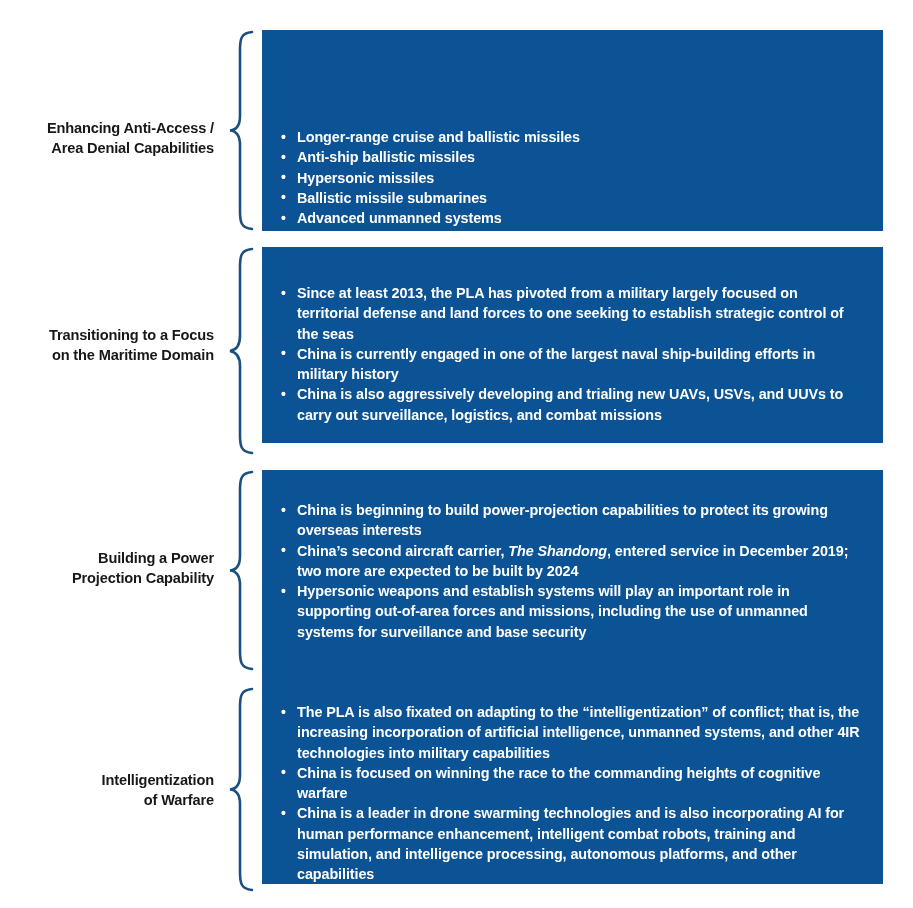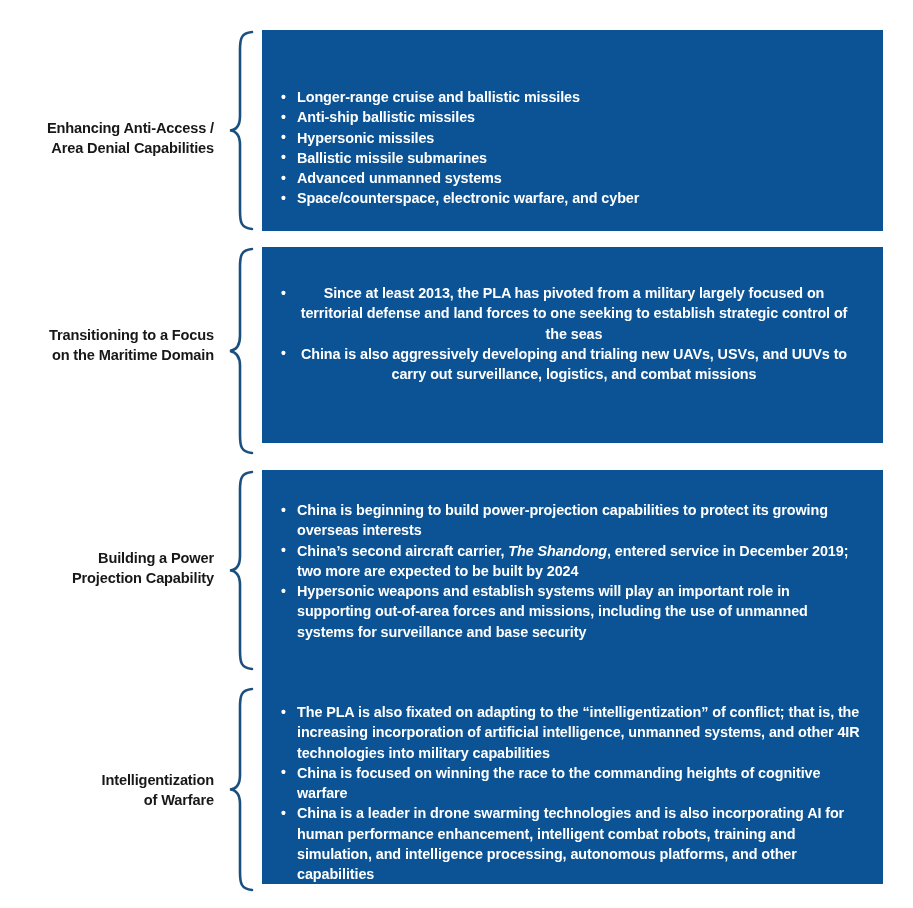--- a/index.html
+++ b/index.html
@@ -82,21 +82,21 @@
   }
   .bullets li i { font-style: italic; }
 
   
   #row1 { top: 0; height: 240px; }
   #row1 .panel { top: 30px; height: 201px; padding: 57px 16px 0 16px; }
   #row1 .brace { top: 30px; height: 201px; }
   #row1 .label-col { top: 118px; }
 
   #row2 { top: 0; height: 240px; }
-  #row2 .panel { top: 247px; height: 196px; padding: 36px 32px 0 16px; text-align: center; }
+  #row2 .panel { top: 247px; height: 196px; padding: 36px 32px 0 16px; }
   #row2 .brace { top: 247px; height: 208px; }
   #row2 .label-col { top: 325px; }
 
   #row3 .panel { top: 470px; height: 256px; padding: 30px 16px 0 16px; }
   #row3 .brace { top: 470px; height: 201px; }
   #row3 .label-col { top: 548px; }
 
   #row4 .panel { top: 687px; height: 197px; padding: 15px 16px 0 16px; }
   #row4 .brace { top: 687px; height: 205px; }
   #row4 .label-col { top: 770px; }
@@ -110,21 +110,21 @@
     <div class="label-col" style="color: rgb(24, 24, 26);">
       <span class="lbl-line">Enhancing Anti-Access /</span>
       <span class="lbl-line">Area Denial Capabilities</span>
     </div>
     <div class="brace">
       <svg viewBox="0 0 26 201" preserveAspectRatio="none" xmlns="http://www.w3.org/2000/svg">
         <path d="M24 2 C13 3 12 9 12 20 L12 86 C12 96 8 100 2 100.5 C8 101 12 105 12 115 L12 181 C12 192 13 198 24 199" fill="none" stroke="#1b4f7e" stroke-width="2.6" stroke-linecap="round"></path>
       </svg>
     </div>
     <div class="panel" style="background: rgb(11, 83, 148);">
-      <ul class="bullets" style="color: rgb(255, 255, 255);">
+      <ul class="bullets" style="color: rgb(255, 255, 255); margin-top: 40px;">
         <li>Longer-range cruise and ballistic missiles</li>
         <li>Anti-ship ballistic missiles</li>
         <li>Hypersonic missiles</li>
         <li>Ballistic missile submarines</li>
         <li>Advanced unmanned systems</li>
         <li>Space/counterspace, electronic warfare, and cyber</li>
       </ul>
     </div>
   </div>
 
@@ -134,20 +134,21 @@
       <span class="lbl-line">on the Maritime Domain</span>
     </div>
     <div class="brace">
       <svg viewBox="0 0 26 208" preserveAspectRatio="none" xmlns="http://www.w3.org/2000/svg">
         <path d="M24 2 C13 3 12 9 12 20 L12 89 C12 99 8 103 2 104 C8 105 12 109 12 119 L12 188 C12 199 13 205 24 206" fill="none" stroke="#1b4f7e" stroke-width="2.6" stroke-linecap="round"></path>
       </svg>
     </div>
     <div class="panel" style="background: rgb(11, 83, 148);">
       <ul class="bullets" style="color: rgb(255, 255, 255);">
         <li>Since at least 2013, the PLA has pivoted from a military largely focused on territorial defense and land forces to one seeking to establish strategic control of the seas</li>
+        <li>China is currently engaged in one of the largest naval ship-building efforts in military history</li>
         <li>China is also aggressively developing and trialing new UAVs, USVs, and UUVs to carry out surveillance, logistics, and combat missions</li>
       </ul>
     </div>
   </div>
 
   <div class="row" id="row3">
     <div class="label-col" style="color: rgb(24, 24, 26);">
       <span class="lbl-line">Building a Power</span>
       <span class="lbl-line">Projection Capability</span>
     </div>

